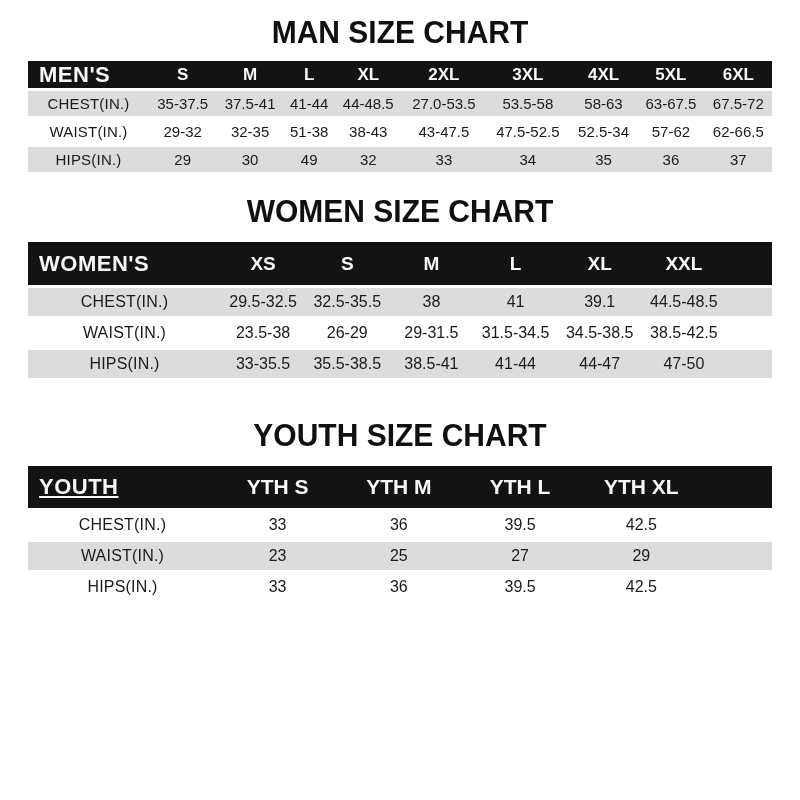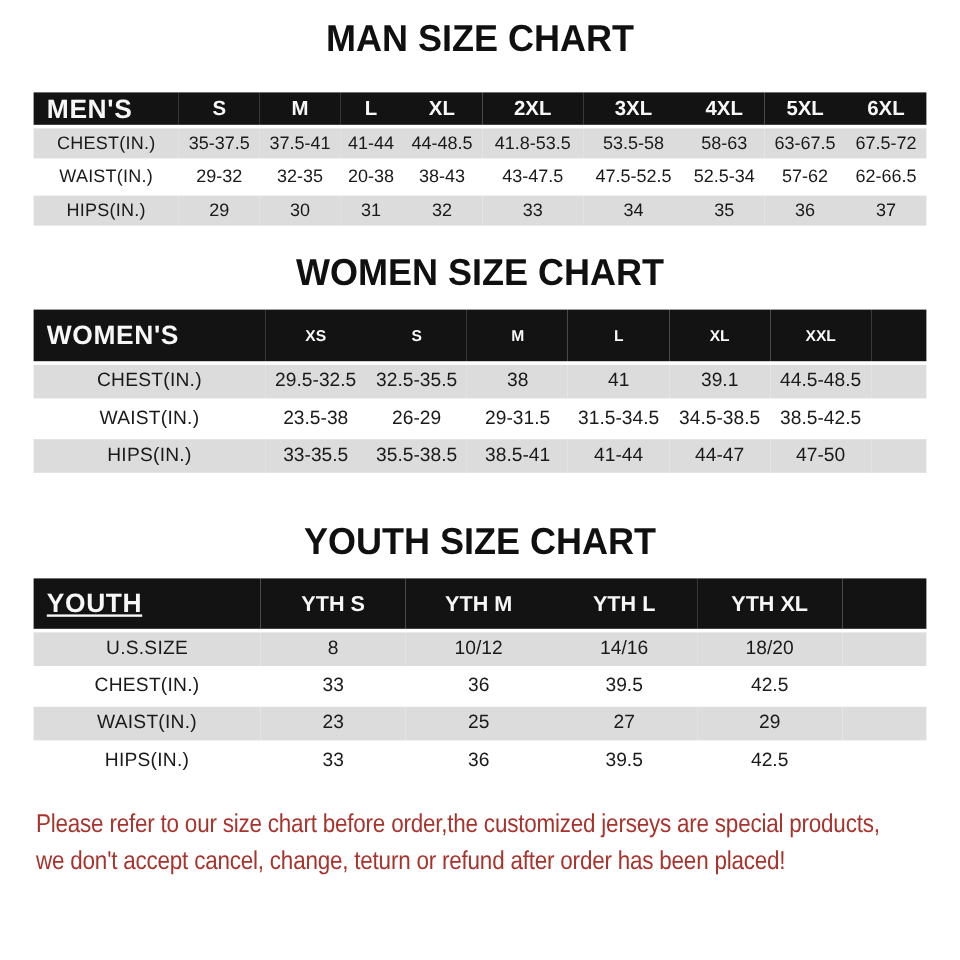--- a/index.html
+++ b/index.html
@@ -52,34 +52,34 @@
   .heading-women { margin-top: 20px; }
   .heading-youth { margin-top: 38px; }
 
   
   .size-table {
     width: 744px;
     margin: 12px auto 0 auto;
     border-collapse: separate;
     border-spacing: 0 3px;
   }
-  .tbl-men   { table-layout: auto; margin-top: 24px; }
+  .tbl-men   { table-layout: auto; margin-top: 8px; }
   .tbl-women { table-layout: fixed; margin-top: 10px; }
   .tbl-youth { table-layout: fixed; margin-top: 10px; }
 
   .size-table thead th {
     background: #131313;
     color: #f7f7f7;
     font-weight: bold;
     text-align: center;
     padding: 0;
   }
   .tbl-men   thead th { height: 27px; font-size: 17px; }
-  .tbl-women thead th { height: 43px; font-size: 13px; }
-  .tbl-youth thead th { height: 42px; font-size: 18px; }
+  .tbl-women thead th { height: 43px; font-size: 19px; }
+  .tbl-youth thead th { height: 42px; font-size: 21px; }
 
   .size-table th.tbl-label {
     text-align: left;
     padding-left: 11px;
     font-size: 22px;
     letter-spacing: 0.5px;
   }
   .tbl-men   th.tbl-label { width: 110px; }
   .tbl-women th.tbl-label { width: 182px; margin-top: 10px; }
   .tbl-youth th.tbl-label { width: 178px; text-decoration: underline; }
@@ -137,43 +137,43 @@
             <th>6XL</th>
           </tr>
         </thead>
         <tbody>
           <tr class="shaded">
             <td class="row-label">CHEST(IN.)</td>
             <td>35-37.5</td>
             <td>37.5-41</td>
             <td>41-44</td>
             <td>44-48.5</td>
-            <td>41.8-53.5</td>
+            <td>27.0-53.5</td>
             <td>53.5-58</td>
             <td>58-63</td>
             <td>63-67.5</td>
             <td>67.5-72</td>
           </tr>
           <tr class="plain">
             <td class="row-label">WAIST(IN.)</td>
             <td>29-32</td>
             <td>32-35</td>
-            <td>20-38</td>
+            <td>51-38</td>
             <td>38-43</td>
             <td>43-47.5</td>
             <td>47.5-52.5</td>
             <td>52.5-34</td>
             <td>57-62</td>
             <td>62-66.5</td>
           </tr>
           <tr class="shaded">
             <td class="row-label">HIPS(IN.)</td>
             <td>29</td>
             <td>30</td>
-            <td>31</td>
+            <td>49</td>
             <td>32</td>
             <td>33</td>
             <td>34</td>
             <td>35</td>
             <td>36</td>
             <td>37</td>
           </tr>
         </tbody>
       </table>
   </section>
@@ -235,28 +235,20 @@
           <tr>
             <th class="tbl-label">YOUTH</th>
             <th>YTH S</th>
             <th>YTH M</th>
             <th>YTH L</th>
             <th>YTH XL</th>
             <th class="spacer" style="width: 70px;"></th>
           </tr>
         </thead>
         <tbody>
-          <tr class="shaded">
-            <td class="row-label">U.S.SIZE</td>
-            <td>8</td>
-            <td>10/12</td>
-            <td>14/16</td>
-            <td>18/20</td>
-            <td class="spacer"></td>
-          </tr>
           <tr class="plain">
             <td class="row-label">CHEST(IN.)</td>
             <td>33</td>
             <td>36</td>
             <td>39.5</td>
             <td>42.5</td>
             <td class="spacer"></td>
           </tr>
           <tr class="shaded">
             <td class="row-label">WAIST(IN.)</td>
@@ -271,18 +263,14 @@
             <td>33</td>
             <td>36</td>
             <td>39.5</td>
             <td>42.5</td>
             <td class="spacer"></td>
           </tr>
         </tbody>
       </table>
   </section>
 
-  <footer class="notice">
-    <p>Please refer to our size chart before order,the customized jerseys are special products,</p>
-    <p>we don't accept cancel, change, teturn or refund after order has been placed!</p>
-  </footer>
 
 </div>
 
 </body></html>

